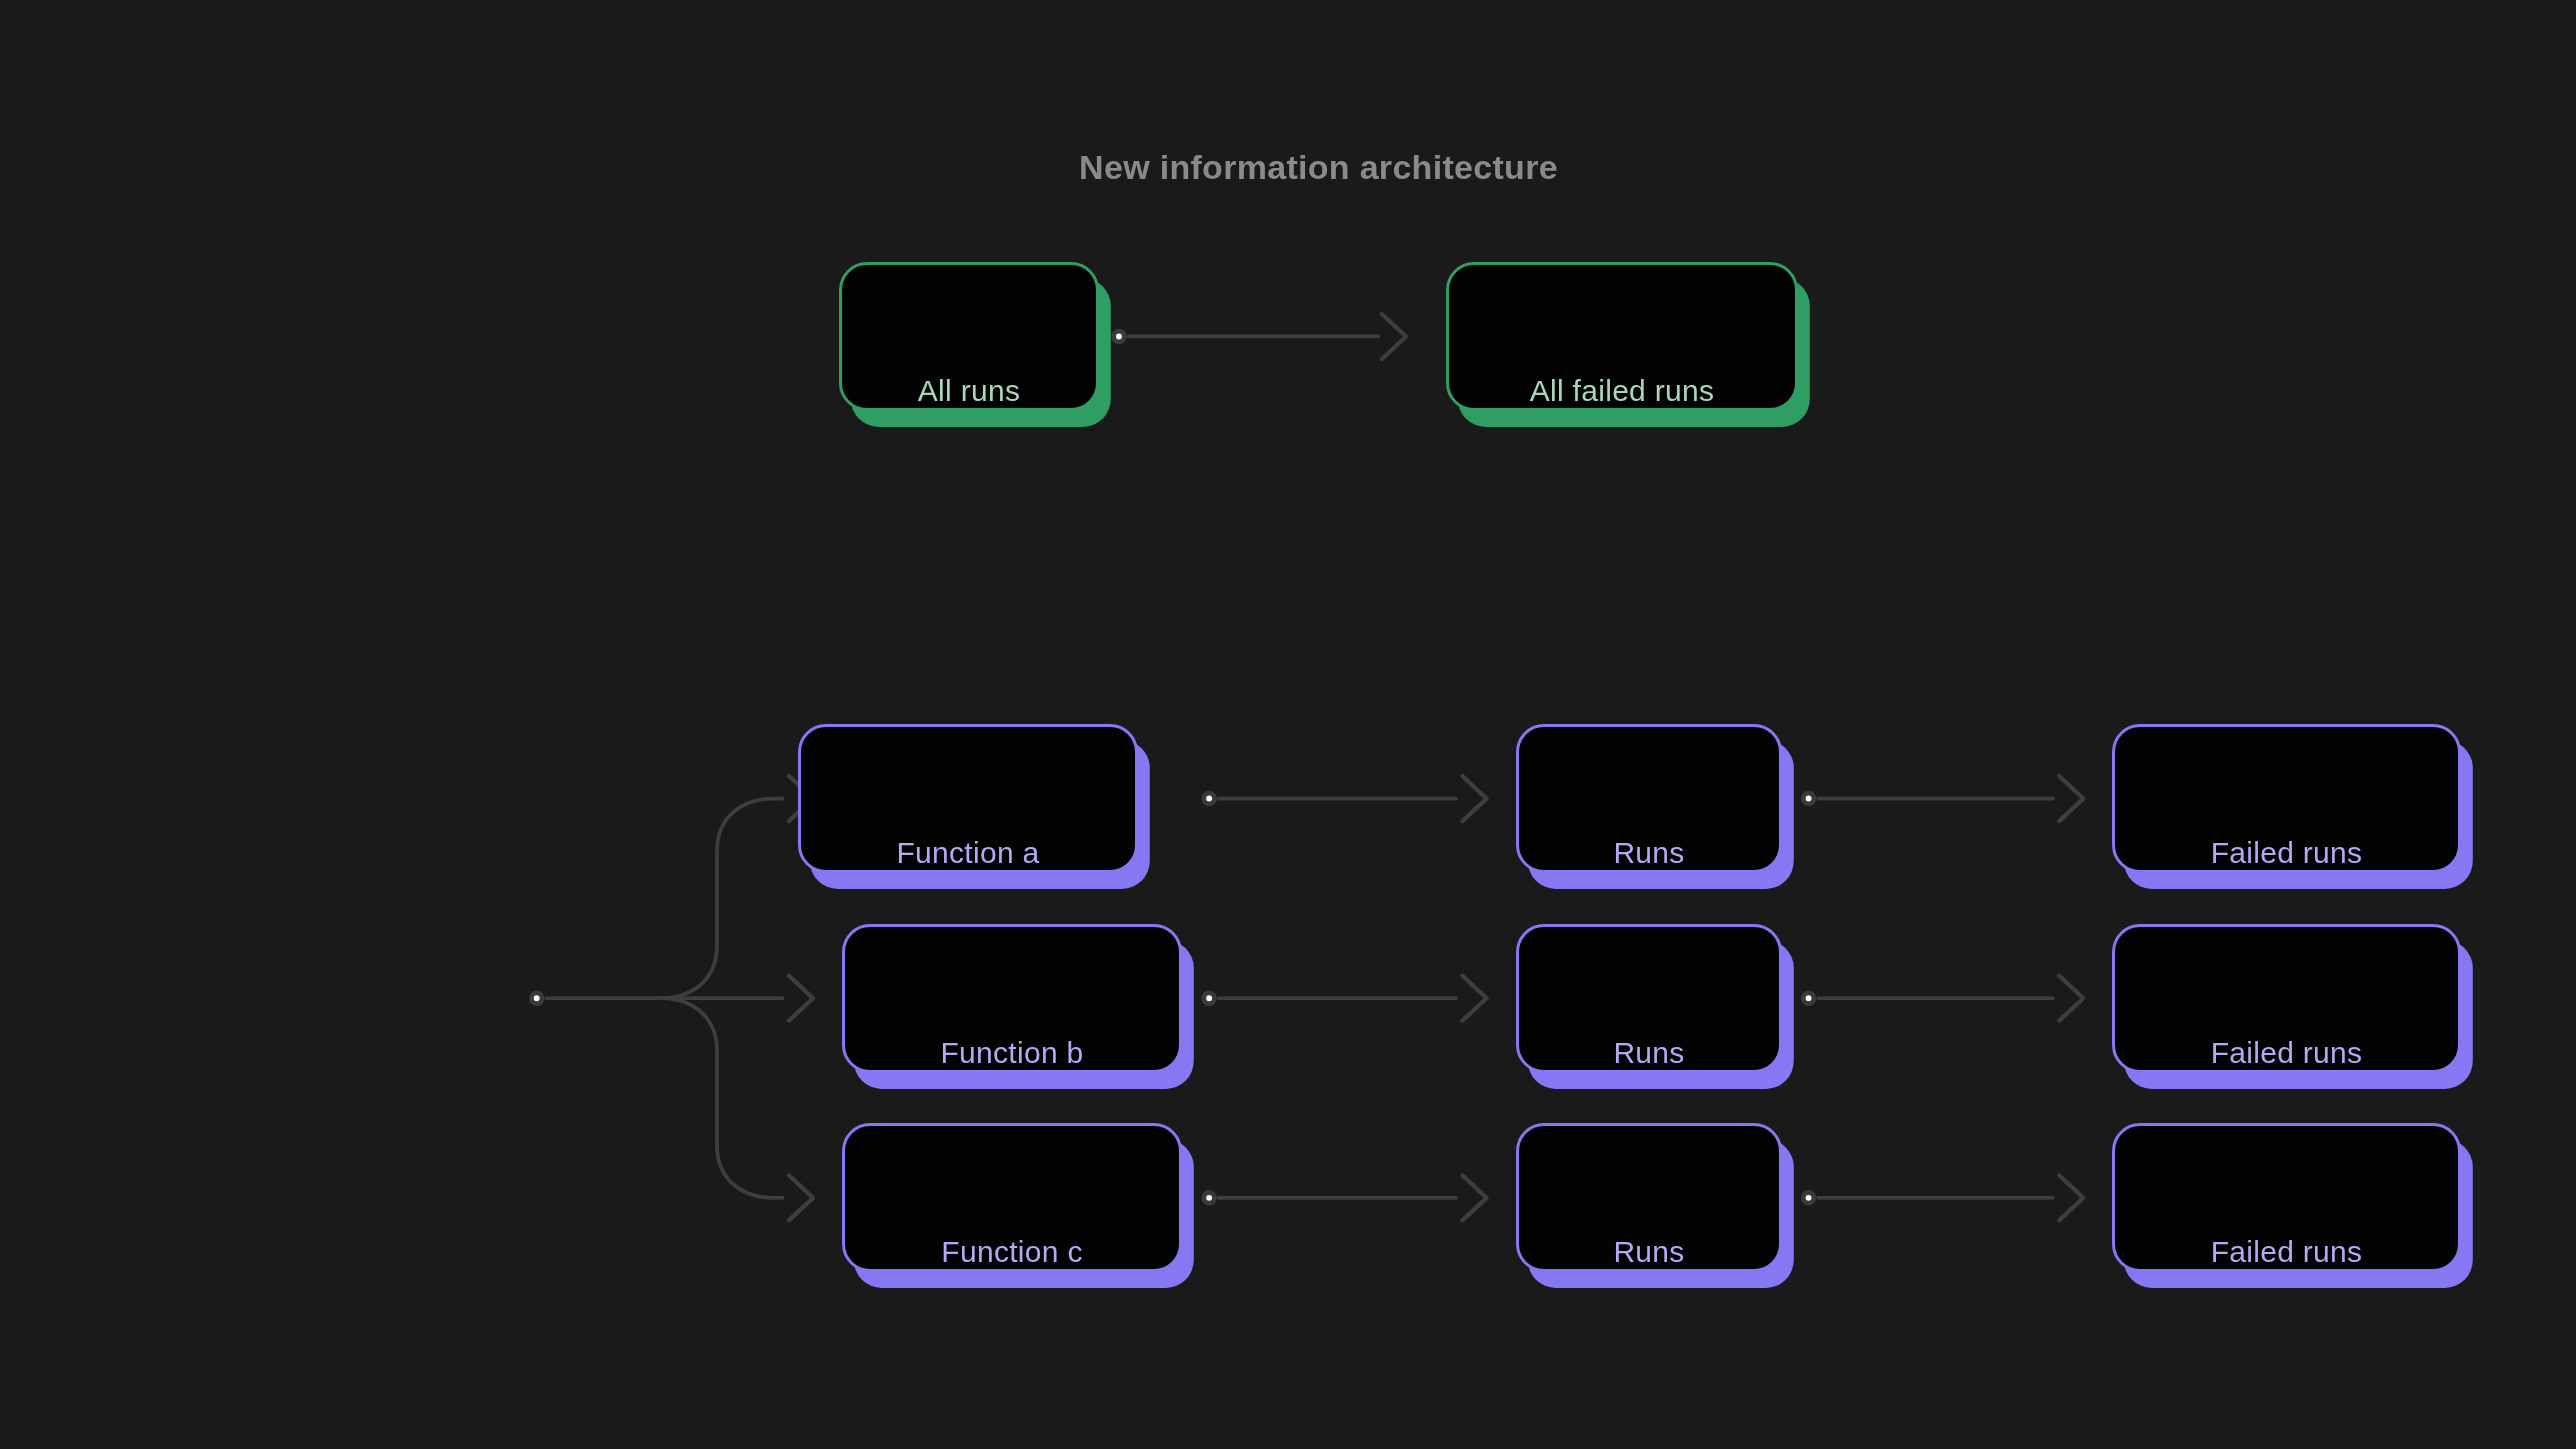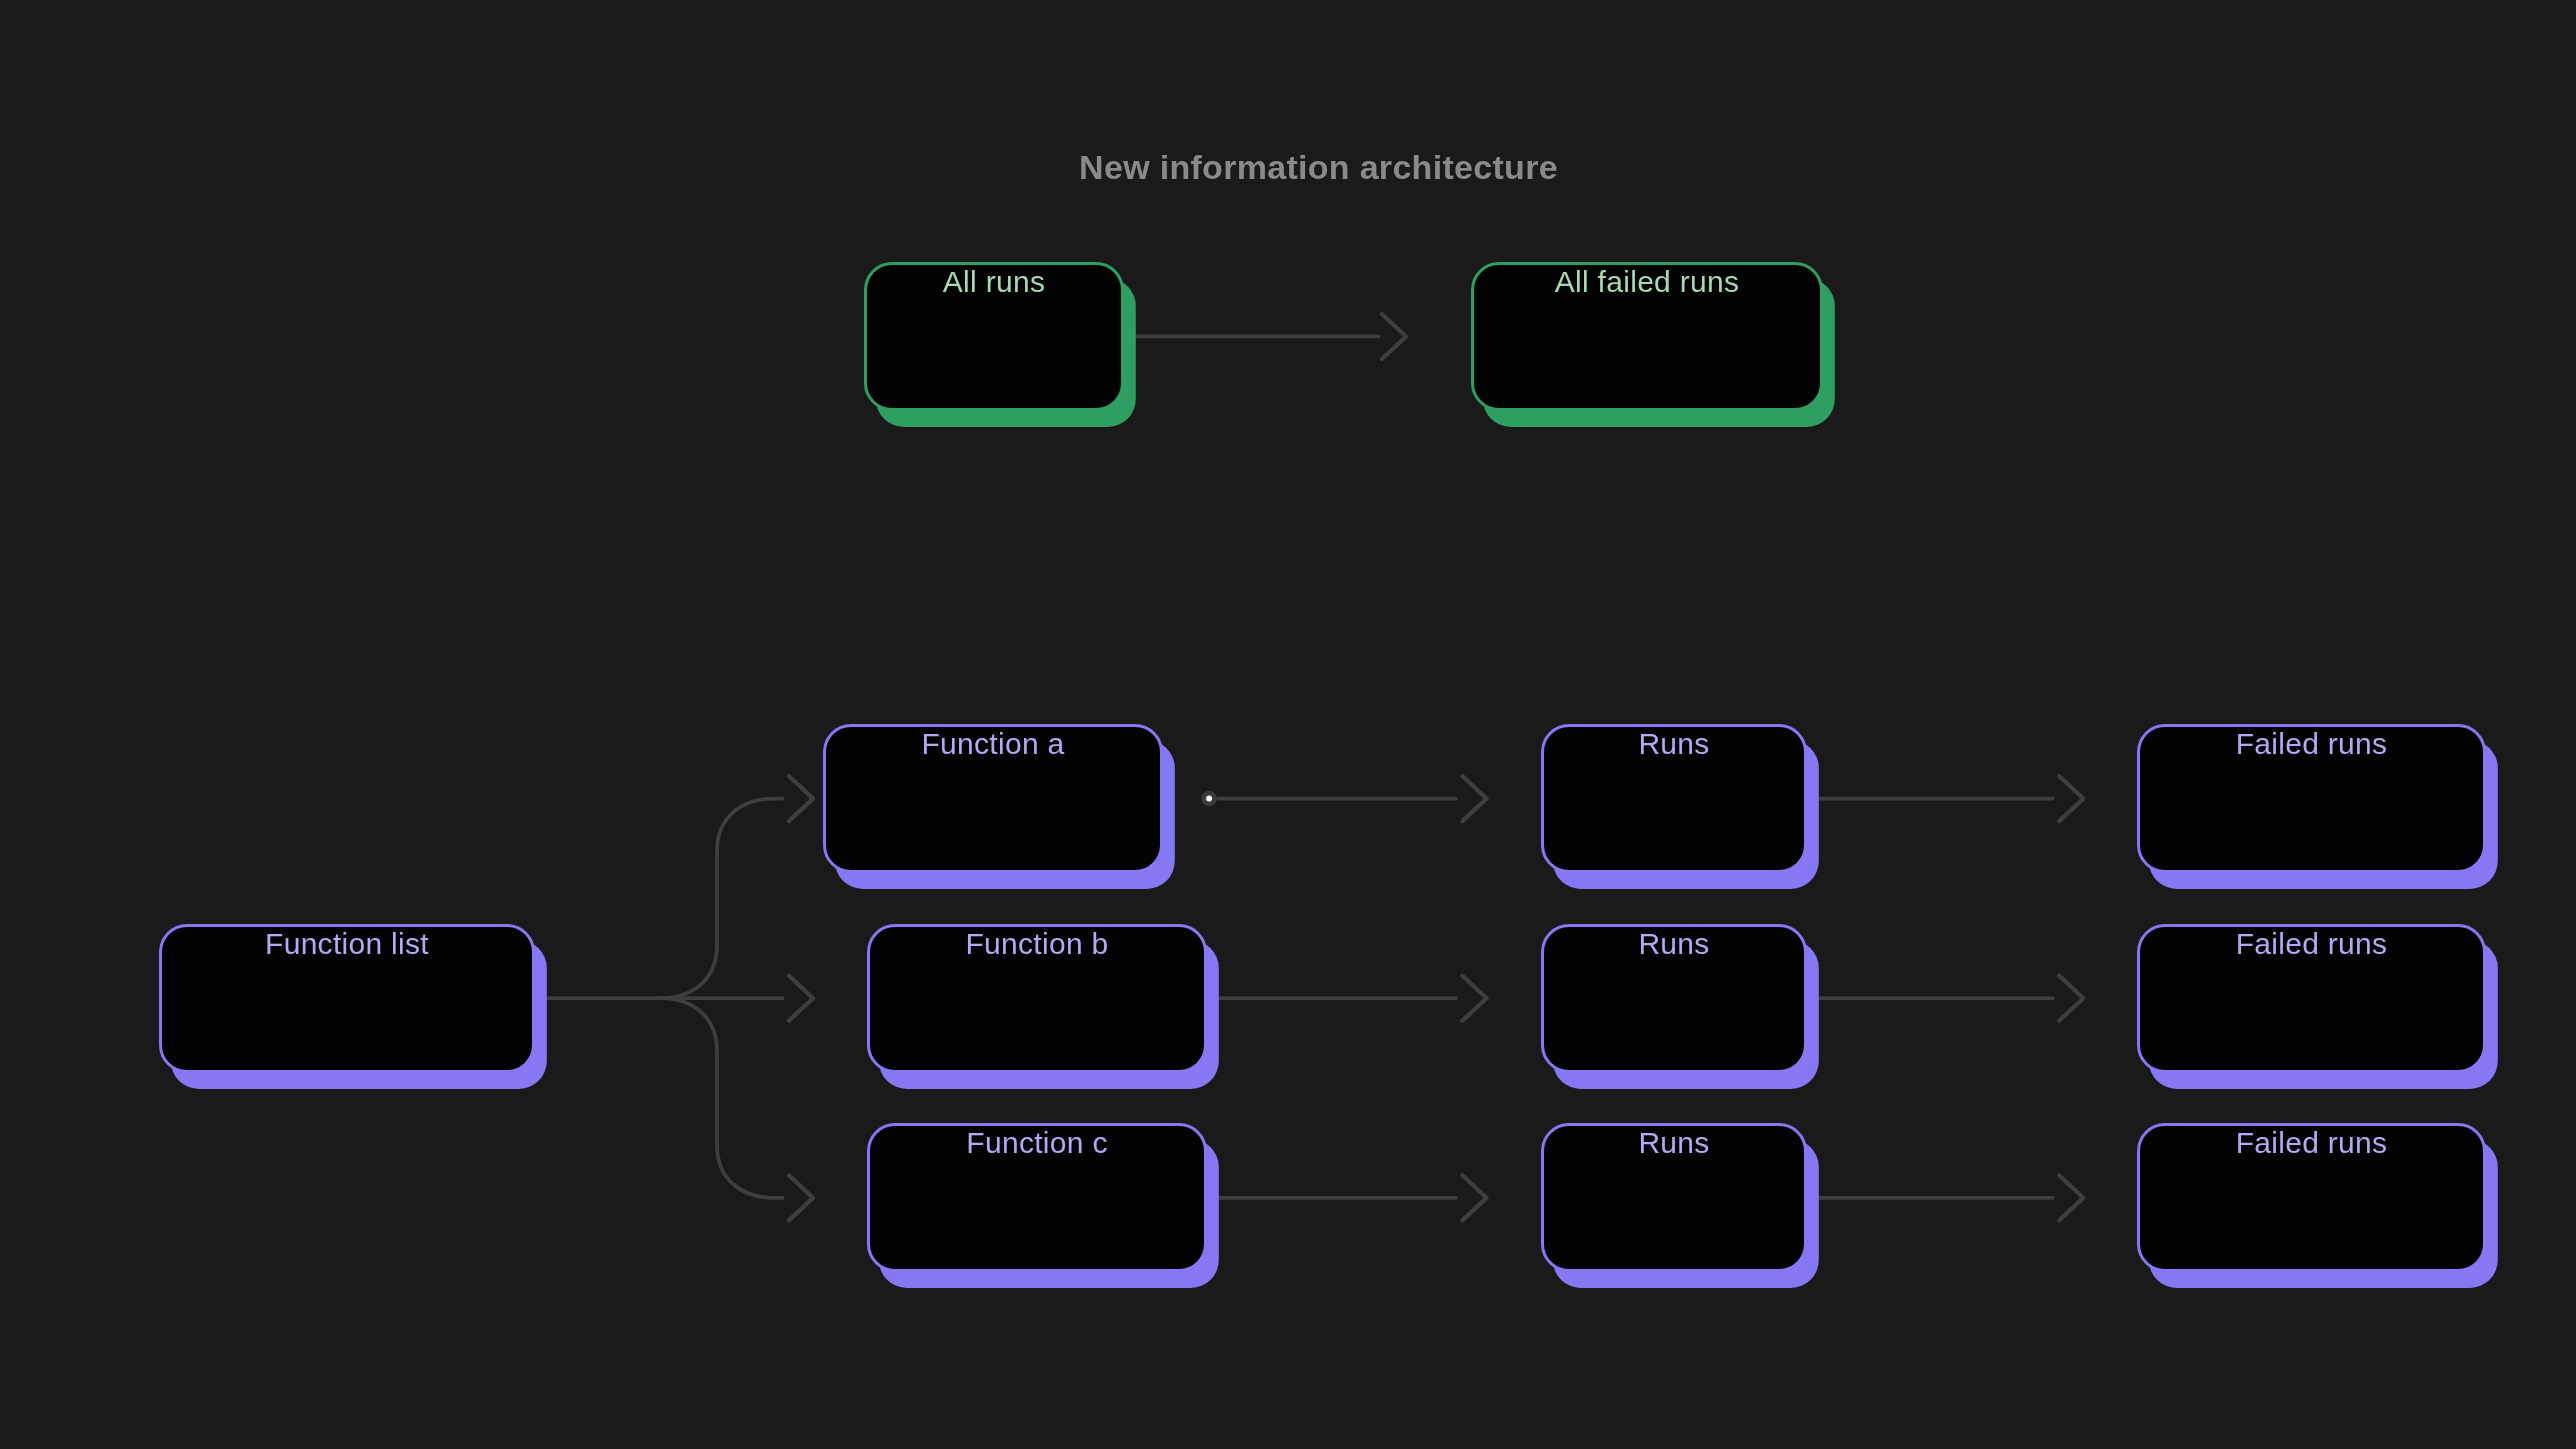--- a/index.html
+++ b/index.html
@@ -53,23 +53,22 @@
     stroke-width: 9;
   }
   .node {
     position: absolute;
     height: 149px;
     box-sizing: border-box;
     background: #030303;
     border: 3.2px solid;
     border-radius: 28px;
     display: flex;
-    align-items: flex-start;
+    align-items: flex-end;
     justify-content: center;
-    margin-left: 25px;
   }
   .node.green {
     border-color: var(--accent-green, #2f9e62);
     box-shadow: 11.8px 16px 0 0 var(--accent-green, #2f9e62);
     color: var(--text-green, #a8d9b4);
   }
   .node.purple {
     border-color: var(--accent-purple, #8677f3);
     box-shadow: 11.8px 16px 0 0 var(--accent-purple, #8677f3);
     color: var(--text-purple, #b6a8f4);
@@ -126,23 +125,20 @@
 
   <div class="section-title" style="left:839px; top:147px; width:959px">New information architecture</div>
 
   <div class="node green" style="left:839px; top:262px; width:260px">
     <span class="node-label">All runs</span>
   </div>
   <div class="node green" style="left:1446px; top:262px; width:352px">
     <span class="node-label">All failed runs</span>
   </div>
 
-  <div class="node purple" style="left:134px; top:924px; width:376px">
-    <span class="node-label">Function list</span>
-  </div>
 
   <div class="node purple" style="left:798px; top:724px; width:340px">
     <span class="node-label">Function a</span>
   </div>
   <div class="node purple" style="left:842px; top:924px; width:340px">
     <span class="node-label">Function b</span>
   </div>
   <div class="node purple" style="left:842px; top:1123px; width:340px">
     <span class="node-label">Function c</span>
   </div>

